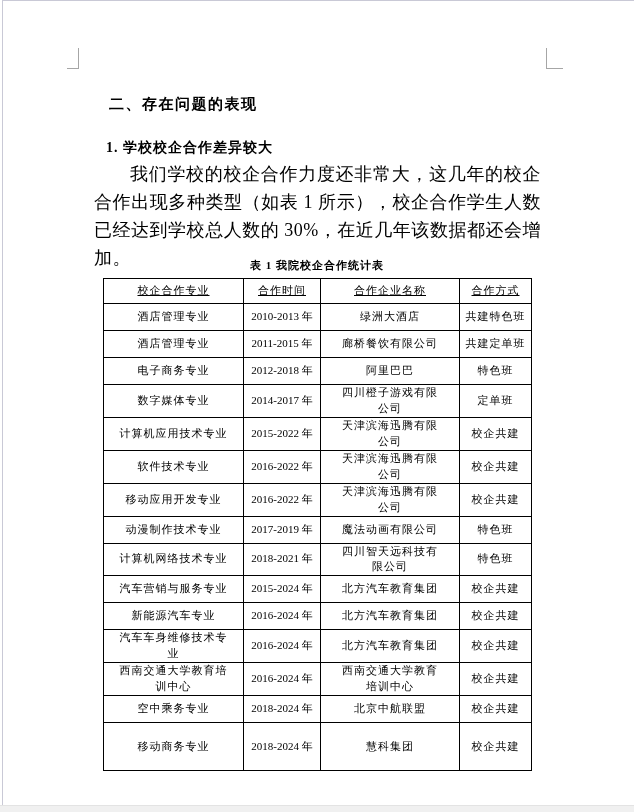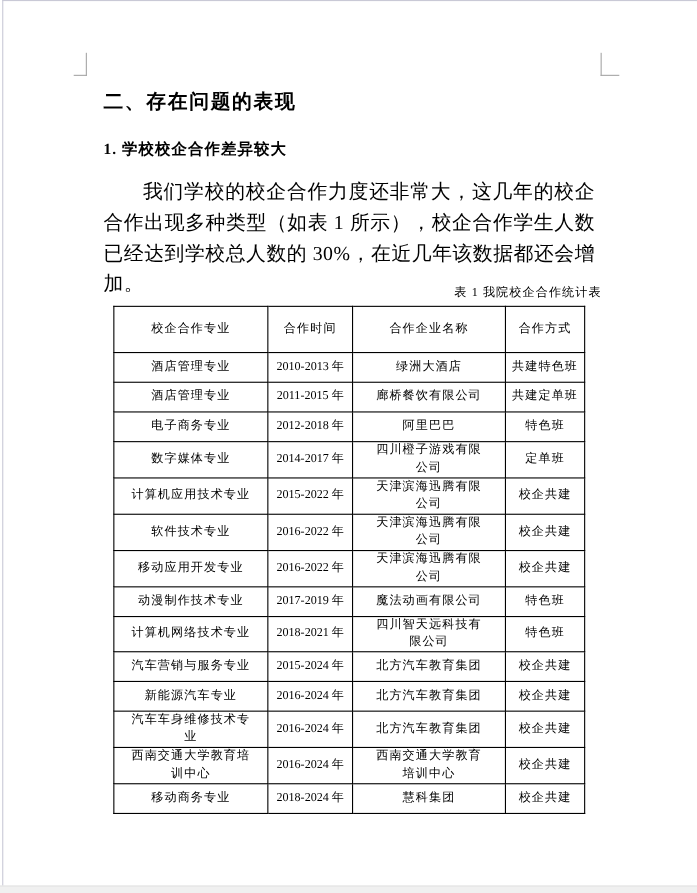--- a/index.html
+++ b/index.html
@@ -11,35 +11,35 @@
     font-family: "Liberation Serif", "DejaVu Serif", serif;
     color: #000;
   }
   .page-edge-top { position: absolute; top: 0; left: 2px; right: 0; height: 1px; background: #c9c9d6; }
   .page-edge-left { position: absolute; top: 0; left: 2px; width: 1px; height: 100%; background: #c9c9d6; }
   .crop-mark { position: absolute; }
   .crop-left  { left: 67px; top: 48px; width: 11px; height: 20px;
                 border-right: 1px solid #a6a6a6; border-bottom: 1px solid #a6a6a6; }
   .crop-right { left: 546px; top: 48px; width: 16px; height: 20px;
                 border-left: 1px solid #a6a6a6; border-bottom: 1px solid #a6a6a6; }
-  .h-sec { position: absolute; left: 94px; top: 80px; margin: 0;
-           font-size: 18px; font-weight: bold; letter-spacing: 1.5px; }
-  .h-sub { position: absolute; left: 94px; top: 127px; margin: 0;
+  .h-sec { position: absolute; left: 94px; top: 80px; margin: 15px;
+           font-size: 15px; font-weight: bold; letter-spacing: 1.5px; }
+  .h-sub { position: absolute; left: 94px; top: 127px; margin: 12px;
            font-size: 14px; font-weight: bold; letter-spacing: 1px; }
   .para { position: absolute; left: 94px; top: 160px; width: 447px; margin: 0;
           font-size: 18px; line-height: 28px; text-align: justify;
           text-indent: 2em; letter-spacing: 0.5px; }
-  .caption { position: absolute; left: 119px; top: 258px; width: 428px;
-             text-align: right; font-size: 11px; font-weight: normal; letter-spacing: 1px; }
+  .caption { position: absolute; left: 103px; top: 258px; width: 428px;
+             text-align: center; font-size: 11px; font-weight: bold; letter-spacing: 1px; }
   table.coop { position: absolute; left: 103px; top: 278px; width: 428px;
                border-collapse: collapse; table-layout: fixed; font-size: 11px; }
   .coop th, .coop td { border: 1px solid #000; text-align: center; vertical-align: middle;
                        font-weight: normal; padding: 0 2px; line-height: 1.45;
                        overflow: hidden; letter-spacing: 1px; }
-  .coop thead tr { height: 42px; }
+  .coop thead tr { height: 25px; text-decoration: underline; }
   .coop tbody tr { height: 27px; }
   .coop tbody tr:nth-child(15) { height: 48px; }  
   .coop td:first-child { padding: 0 12px; }
   .coop td:nth-child(3) { padding: 0 20px; }
   .coop td:nth-child(2) { white-space: nowrap; letter-spacing: 0; text-align: center; }
   .bottom-strip { position: absolute; left: 0; bottom: 0; width: 100%; height: 7px;
                   background: #f0f0f0; border-top: 1px solid #e3e3e3; box-sizing: border-box; }
 </style>
 </head>
 <body>
@@ -146,20 +146,26 @@
           <td>北方汽车教育集团</td>
           <td>校企共建</td>
         </tr>
         <tr>
           <td>西南交通大学教育培训中心</td>
           <td>2016-2024 年</td>
           <td>西南交通大学教育培训中心</td>
           <td>校企共建</td>
         </tr>
         <tr>
+          <td>空中乘务专业</td>
+          <td>2018-2024 年</td>
+          <td>北京中航联盟</td>
+          <td>校企共建</td>
+        </tr>
+        <tr>
           <td>移动商务专业</td>
           <td>2018-2024 年</td>
           <td>慧科集团</td>
           <td>校企共建</td>
         </tr>
       </tbody>
   </table>
 
   <div class="bottom-strip"></div>
 </div>

